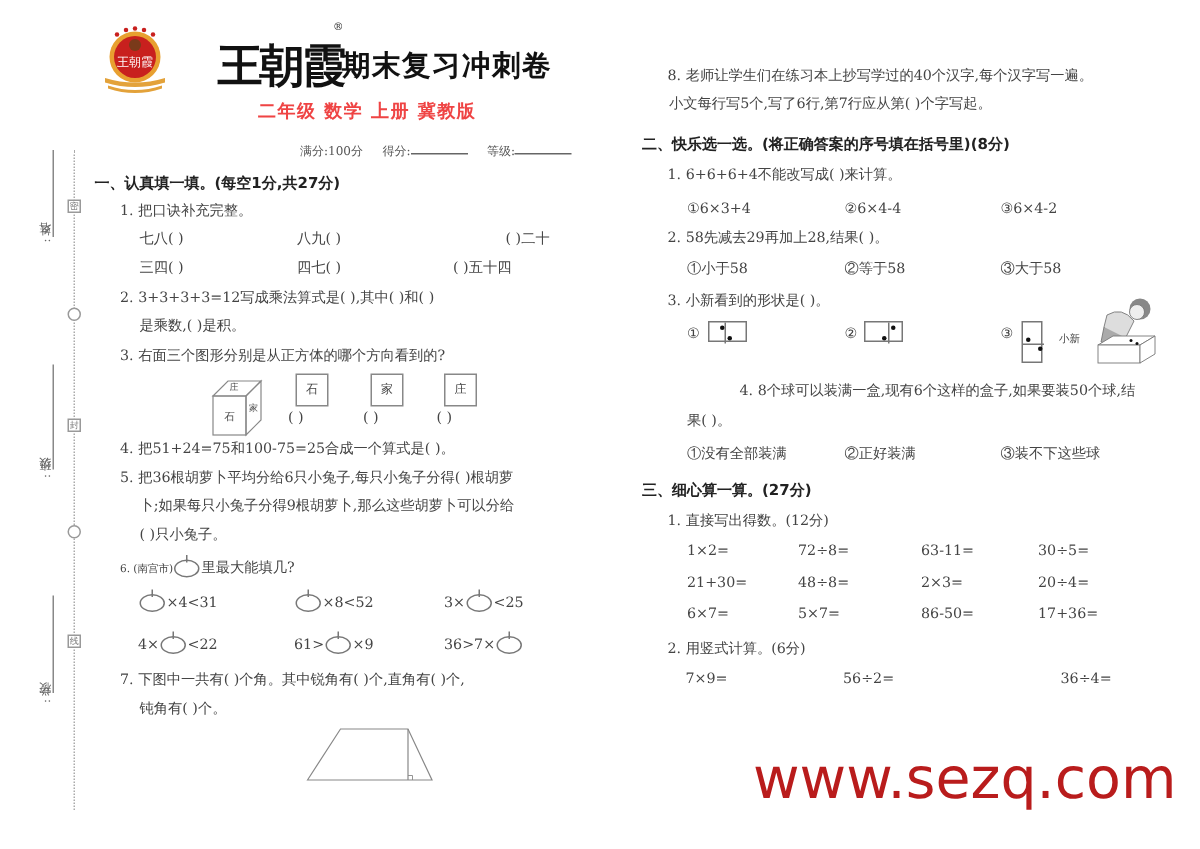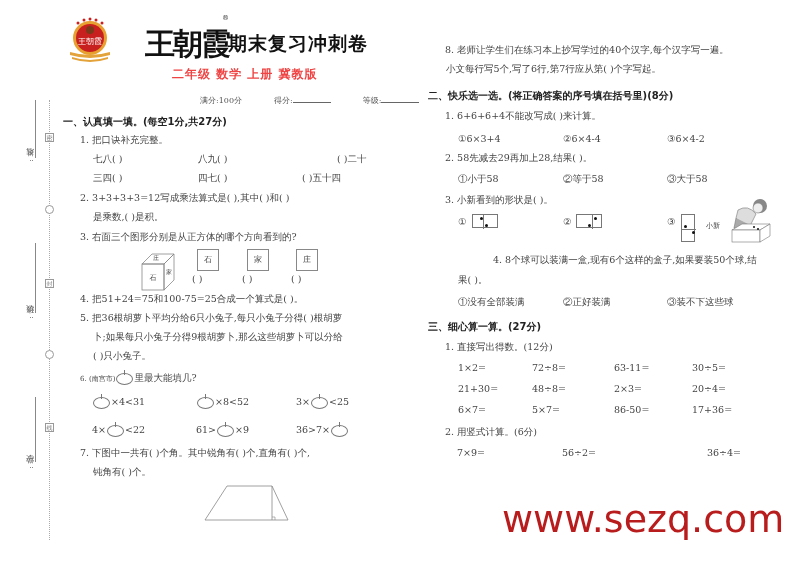--- a/index.html
+++ b/index.html
@@ -12,21 +12,21 @@
   .binding-circle { position: absolute; left: 45px; width: 9px; height: 9px; border: 1px solid #999; border-radius: 50%; background: #fff; }
   .field-label { position: absolute; left: 26px; font-size: 8px; color: #666; writing-mode: vertical-rl; transform: rotate(180deg); letter-spacing: 1px; }
   .field-underline { position: absolute; left: 35px; width: 0; border-left: 1px solid #888; }
 
   
   .logo { position: absolute; left: 64px; top: 14px; width: 52px; height: 52px; }
   .brand { position: absolute; left: 145px; top: 24px; font-size: 30px; font-weight: bold; font-family: "DejaVu Serif", serif; color: #111; letter-spacing: -2px; }
   .brand-reg { position: absolute; left: 222px; top: 14px; font-size: 7px; color: #333; }
   .title-main { position: absolute; left: 228px; top: 31px; font-size: 19px; font-weight: bold; font-family: "DejaVu Sans", sans-serif; color: #111; letter-spacing: 1px; }
   .subtitle { position: absolute; left: 172px; top: 66px; font-size: 12px; font-weight: bold; font-family: "DejaVu Sans", sans-serif; color: #ef4444; letter-spacing: 1px; }
-  .scoreline { position: absolute; left: 200px; top: 95px; font-size: 8px; color: #555; display: flex; gap: 32px; }
+  .scoreline { position: absolute; left: 200px; top: 95px; font-size: 8px; color: #555; display: flex; gap: 13px; }
   .scoreline .blank { display: inline-block; width: 38px; border-bottom: 1px solid #666; }
 
   
   .sec { position: absolute; font-size: 10px; font-weight: bold; font-family: "DejaVu Sans", sans-serif; color: #222; }
   .q { position: absolute; font-size: 9.5px; color: #444; white-space: nowrap; }
   .opt { position: absolute; font-size: 9.5px; color: #444; white-space: nowrap; }
 
   .fruit { display: inline-block; width: 17px; height: 12px; border: 1px solid #777; border-radius: 50%; vertical-align: middle; position: relative; margin: 0 1px; }
   .fruit::before { content: ""; position: absolute; left: 7px; top: -4px; width: 1px; height: 5px; background: #777; }
 

